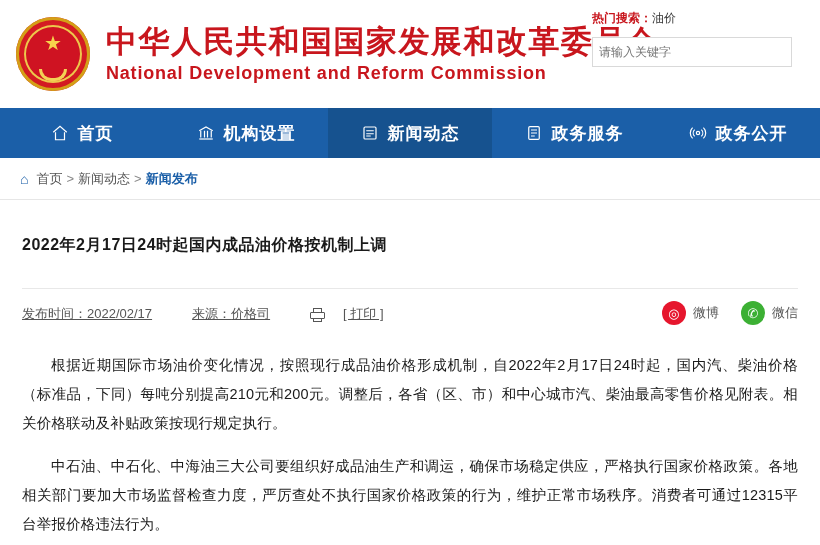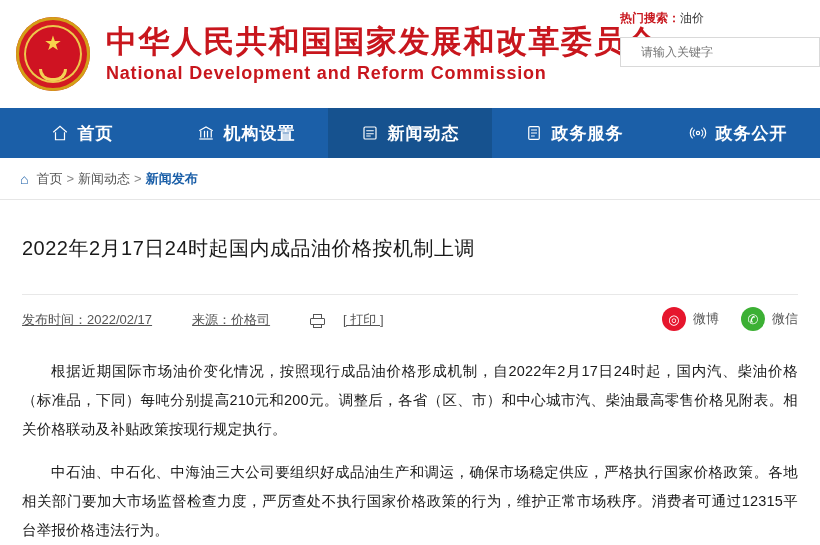--- a/index.html
+++ b/index.html
@@ -64,39 +64,39 @@
   .title-en {
     color: #c8161d;
     font-size: 18px;
     font-weight: bold;
     letter-spacing: 0.8px;
     margin-top: 3px;
     white-space: nowrap;
   }
   .search-area {
     position: absolute;
-    right: 0; top: 10px;
+    right: 28px; top: 10px;
     width: 200px;
   }
   .hot-line {
     font-size: 12px;
     color: #333;
     text-align: left;
     margin-bottom: 10px;
     white-space: nowrap;
   }
   .hot-label { color: #c8161d; font-weight: bold; }
   .hot-word { color: #333; }
   .search-box {
     height: 30px;
     border: 1px solid #d9d9d9;
     background: #fff;
     display: flex;
     align-items: center;
-    padding: 0 18px;
+    padding: 0 4px;
   }
   .search-box input {
     border: none; outline: none;
     font-size: 12px;
     color: #999;
     width: 100%;
     background: transparent;
     font-family: "Liberation Sans", sans-serif;
   }
 
@@ -140,22 +140,22 @@
     color: #555;
   }
   .crumb-home-icon { color: #1b5fa8; margin-right: 8px; font-size: 14px; }
   .crumb a { color: #555; text-decoration: none; }
   .crumb .sep { margin: 0 4px; color: #888; }
   .crumb .current { color: #1b5fa8; font-weight: bold; }
 
   
   .article { padding: 0 22px; }
   .art-title {
-    font-size: 20px;
-    font-weight: normal;
+    font-size: 16px;
+    font-weight: bold;
     color: #1a1a1a;
     letter-spacing: 0.5px;
     padding: 34px 0 32px 0;
     border-bottom: 1px solid #e8e8e8;
     line-height: 1.4;
   }
   .meta {
     display: flex;
     align-items: center;
     padding: 16px 0 14px 0;

